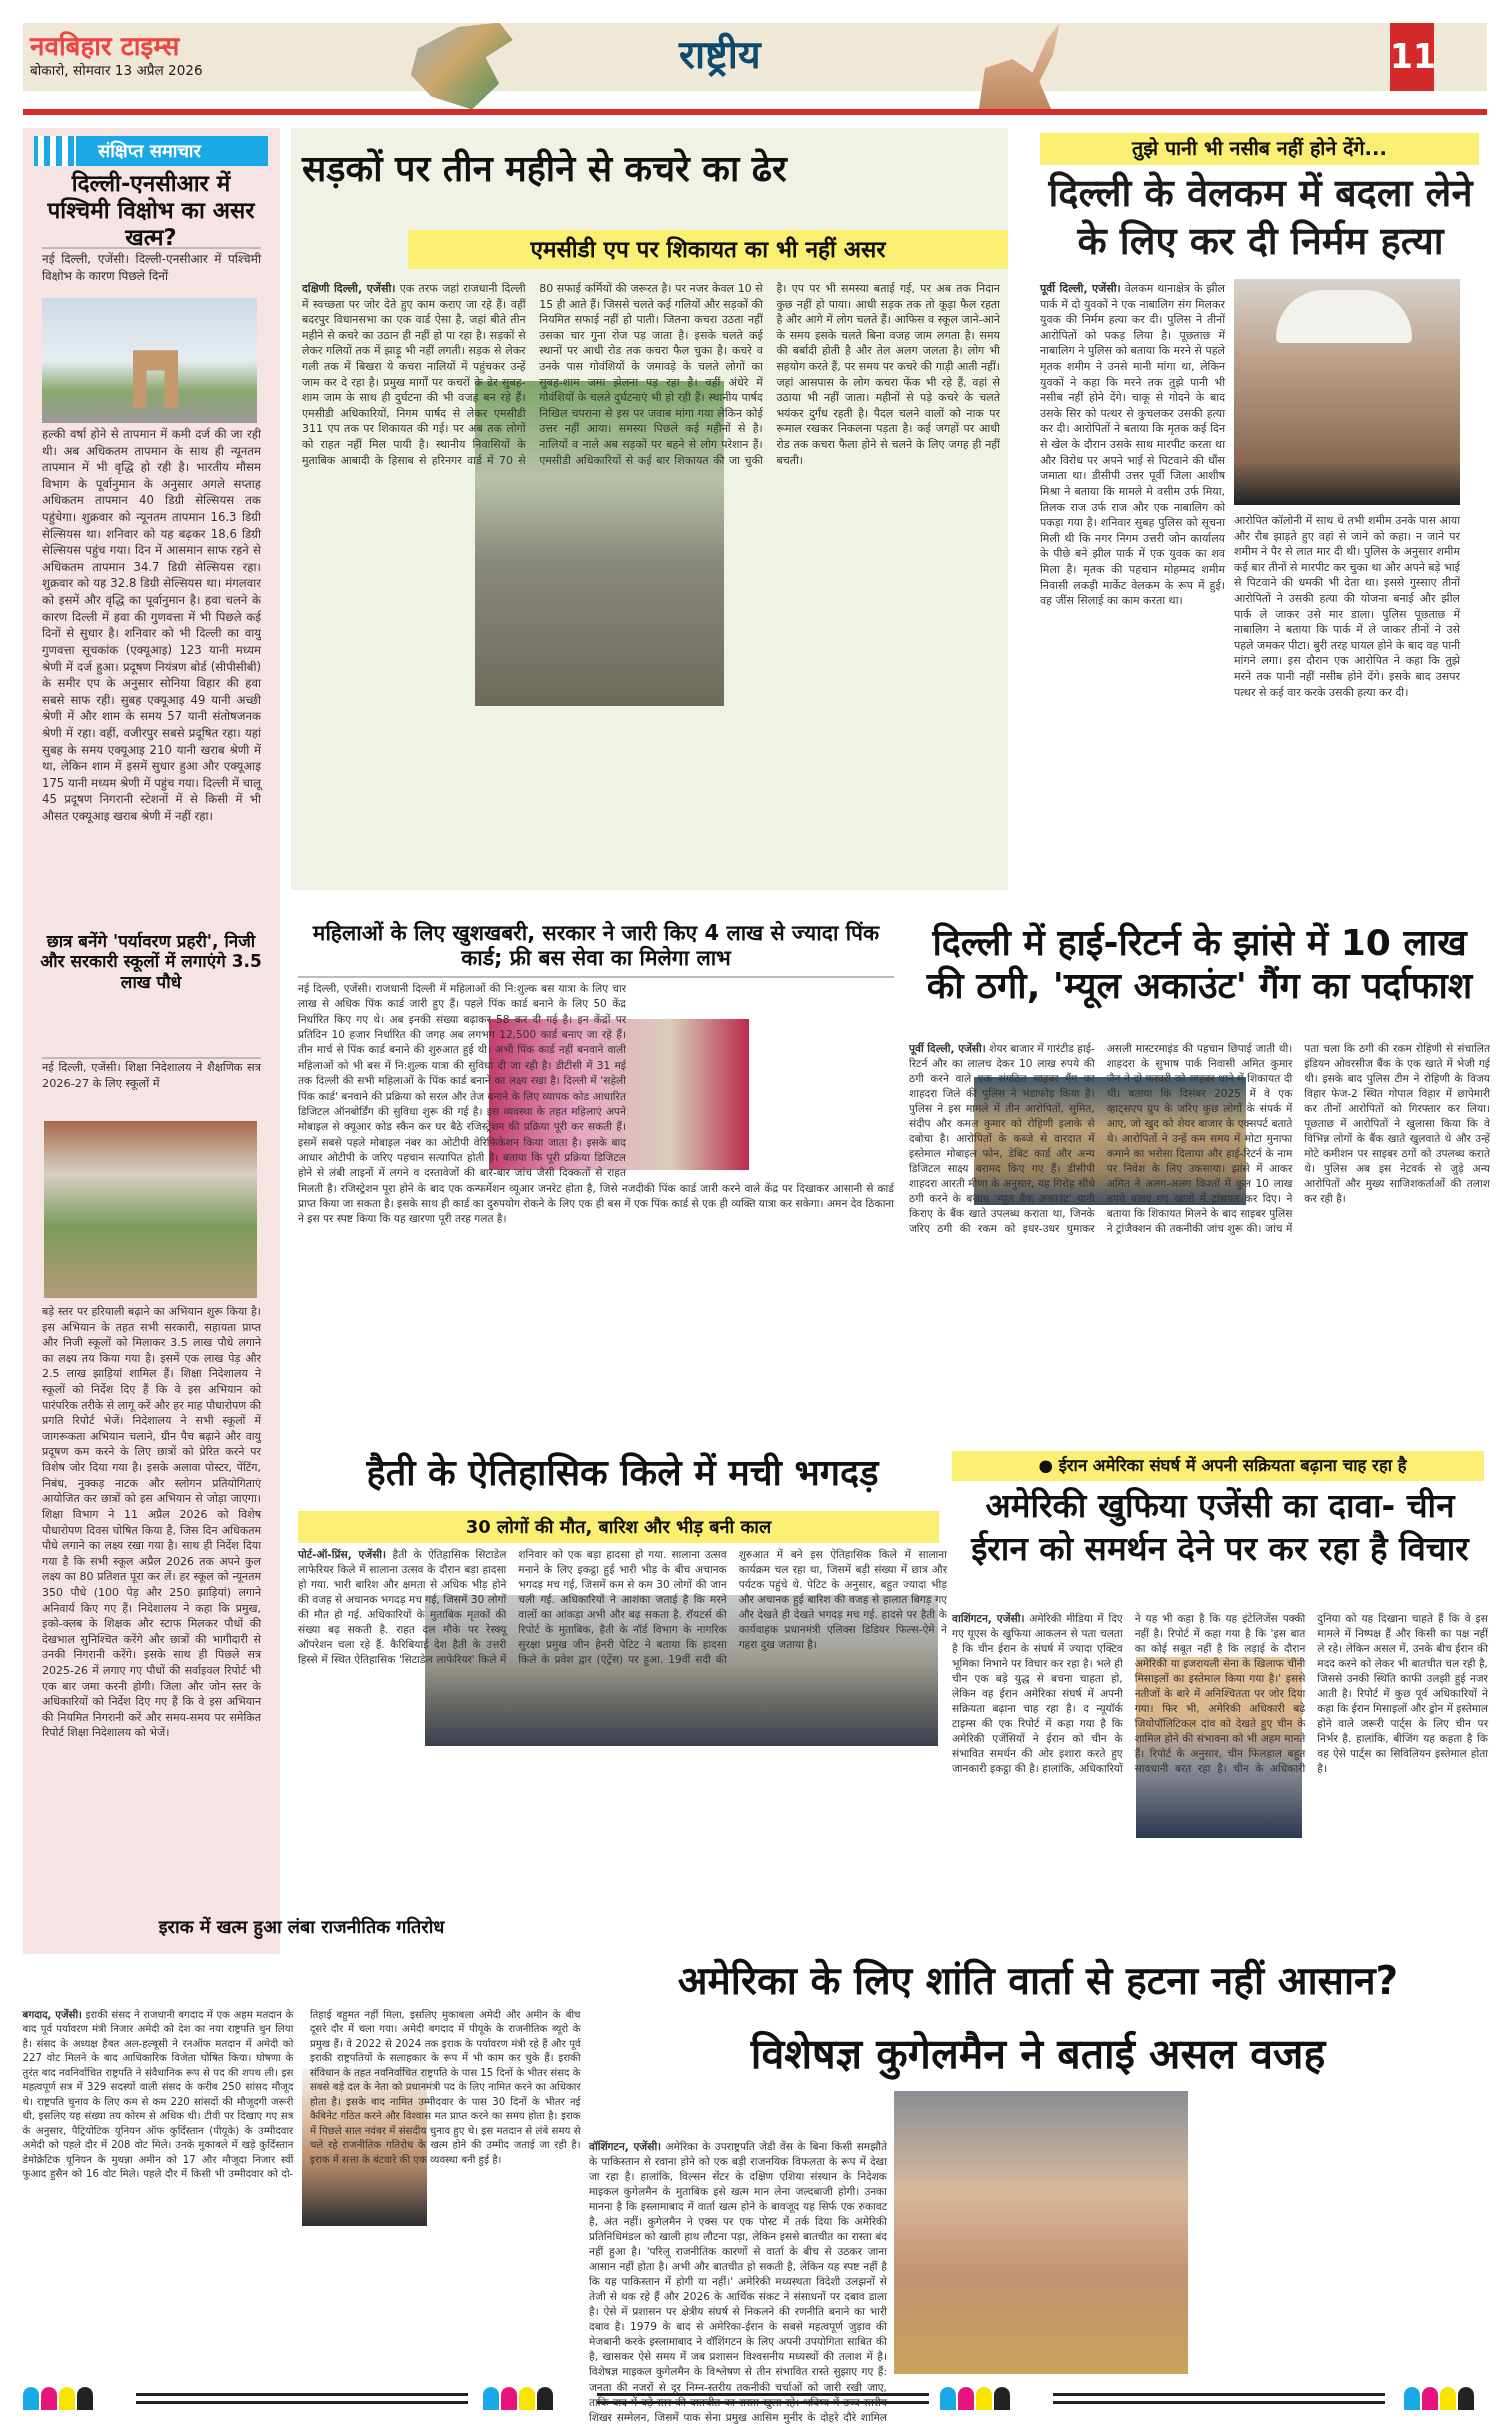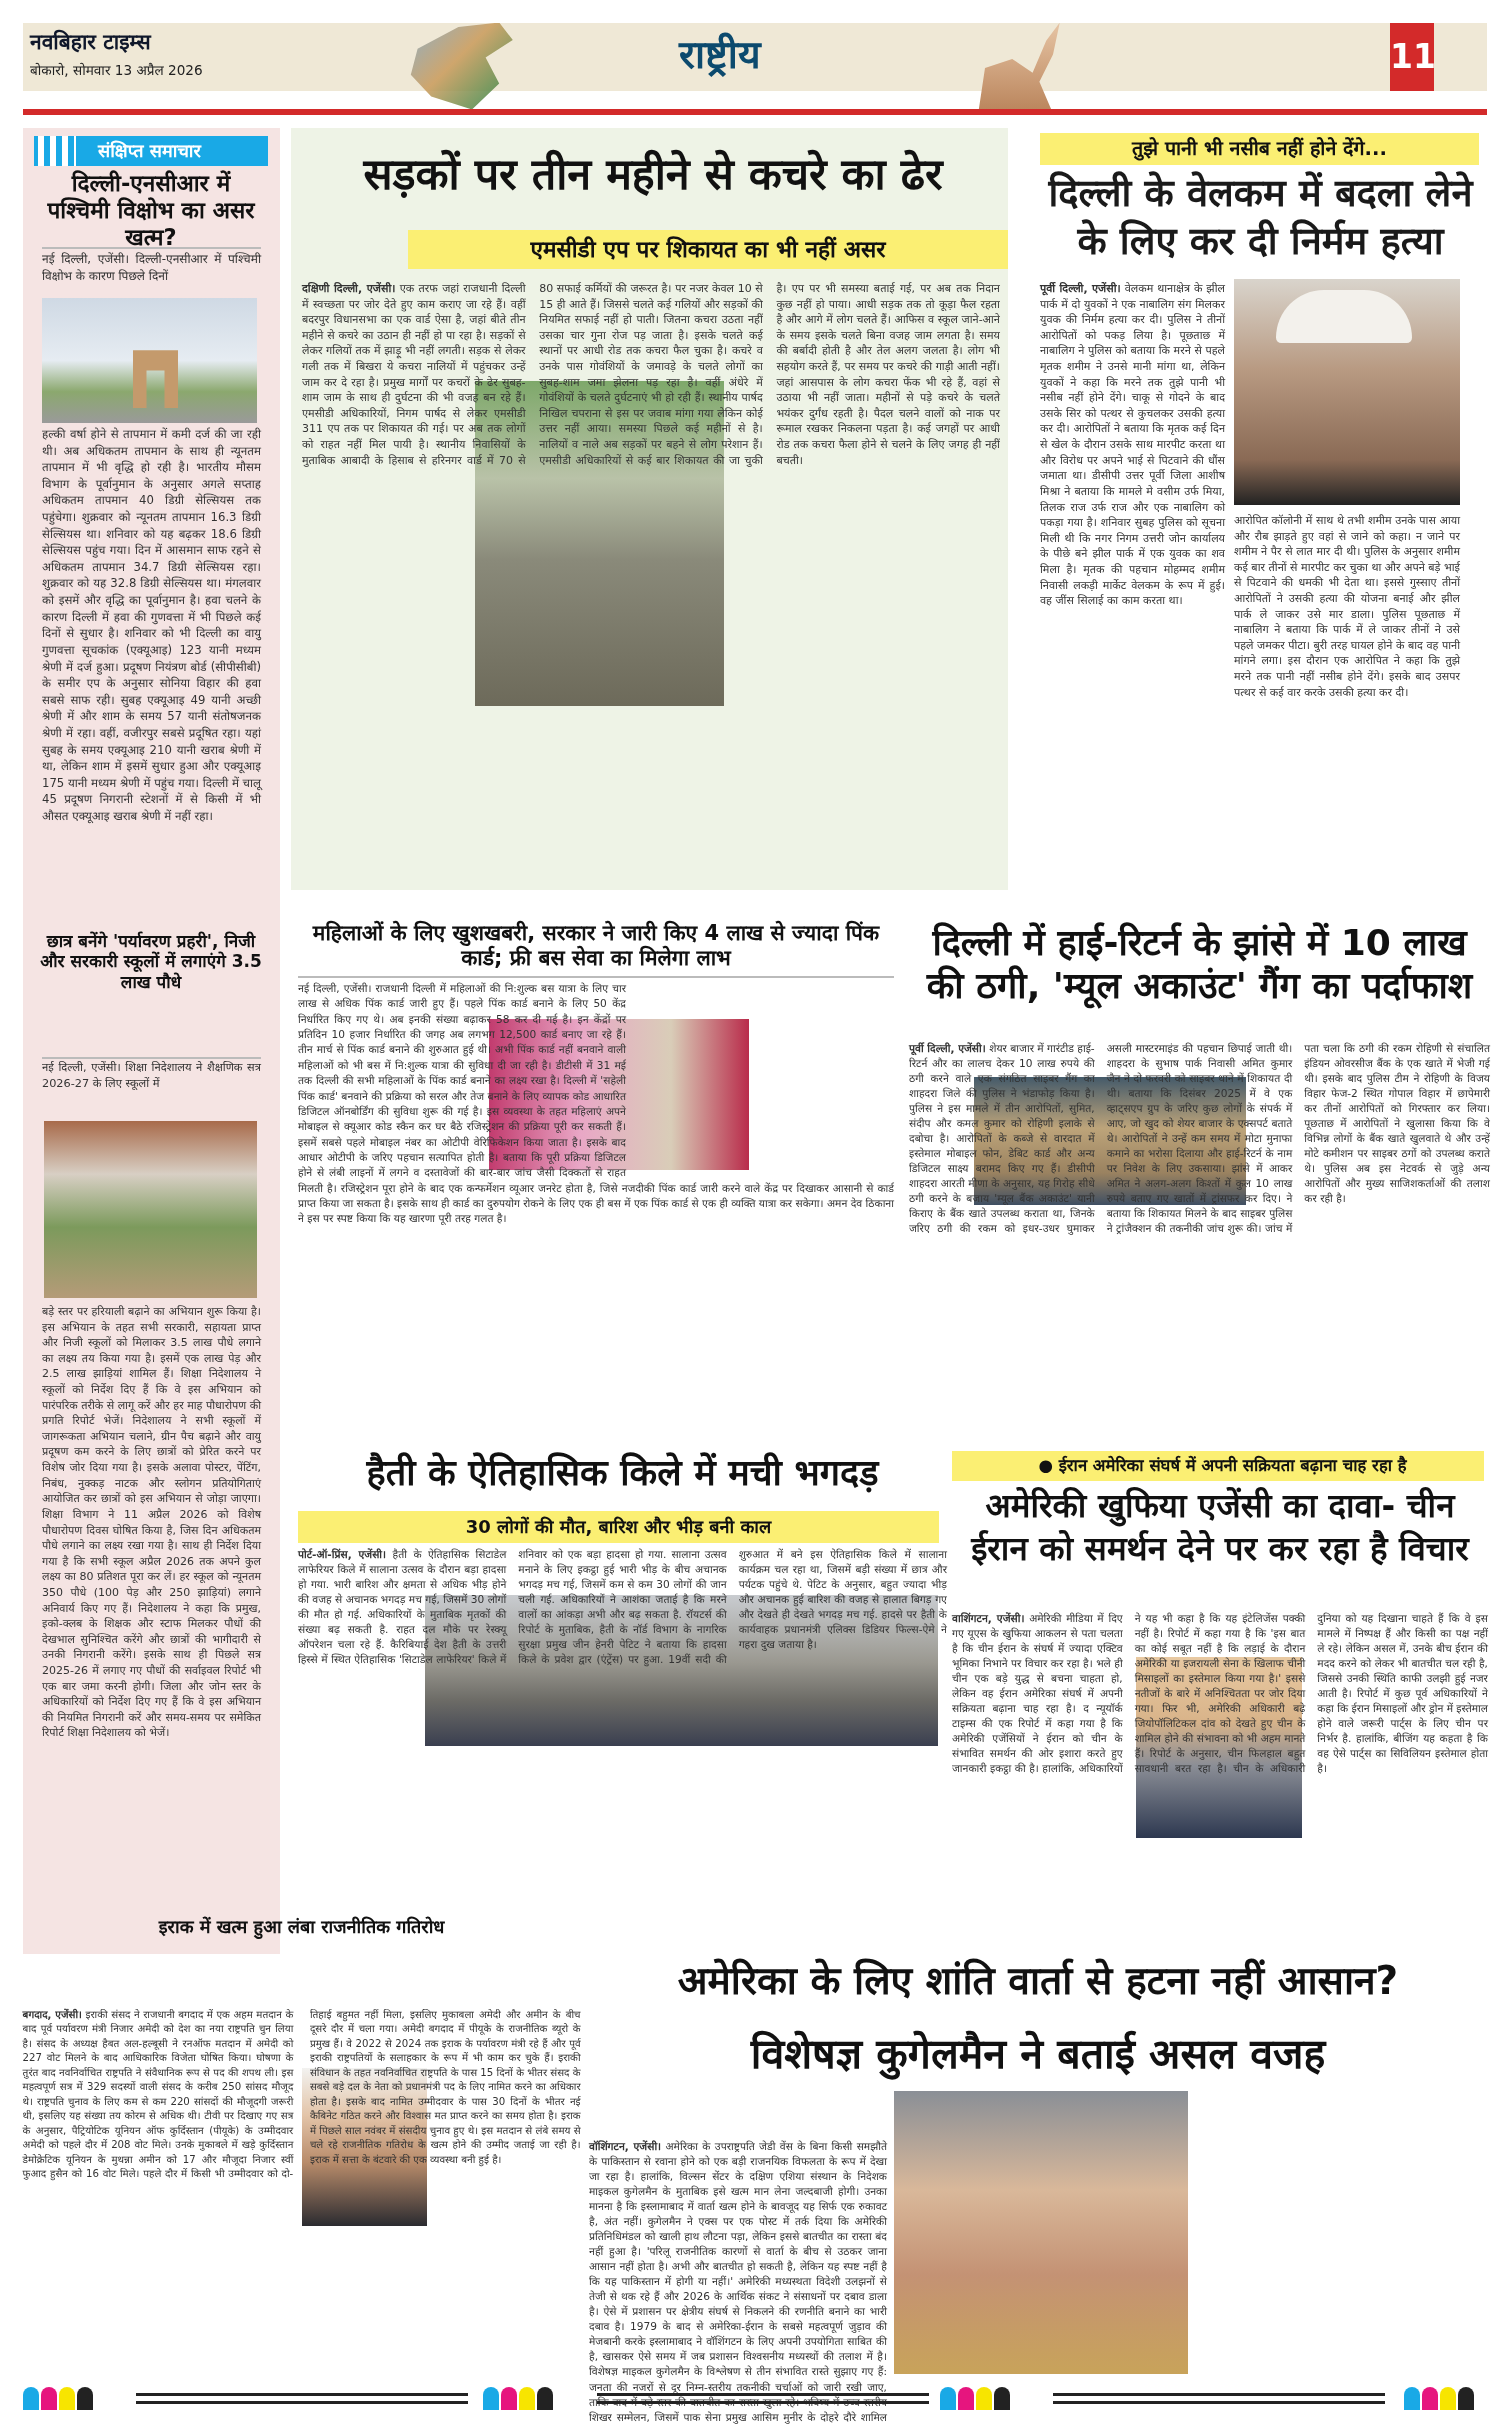--- a/index.html
+++ b/index.html
@@ -1,40 +1,40 @@
 <!DOCTYPE html>
 <html style="font-size:12px"><head>
 <meta charset="utf-8">
 <style>
   * { box-sizing: border-box; margin: 0; padding: 0; }
   body { width: 1509px; height: 2426px; background: #fff; font-family: "DejaVu Sans", sans-serif; color: #1a1a1a; position: relative; overflow: hidden; }
   .abs { position: absolute; }
   
   .mast { left: 22.6px; top: 22.6px; width: 1464px; height: 68px; background: #efe8d6; }
   .mast-rule { left: 22.6px; top: 109px; width: 1464px; height: 6px; background: #d32a2a; }
-  .paper-name { left: 30px; top: 27px; font-size: 21px; font-weight: bold; color: #0f172a; font-family: "DejaVu Sans", sans-serif; }
+  .paper-name { left: 30px; top: 27px; font-size: 26px; font-weight: bold; color: #ef4444; font-family: "DejaVu Sans", sans-serif; }
   .paper-date { left: 30px; top: 60px; font-size: 13.6px; color: #222; }
   .section-title { left: 679px; top: 26px; font-size: 39px; font-weight: bold; color: #0c4a6e; font-family: Liberation Mono, monospace; }
   .page-no { left: 1390px; top: 22.6px; width: 44px; height: 68px; background: #d32a2a; color: #fff; font-size: 33px; font-weight: bold; text-align: center; line-height: 68px; }
   .mast-art { left: 404px; top: 22.6px; width: 136px; height: 87px; background: linear-gradient(135deg,#7aa6c9,#c99a5a 40%,#5a8a4a 70%,#3c5aa6); clip-path: polygon(10% 30%, 40% 5%, 70% 0%, 80% 20%, 60% 40%, 70% 70%, 50% 100%, 20% 85%, 5% 60%); opacity: 0.85; }
   .mast-statue { left: 951px; top: 22.6px; width: 136px; height: 91px; background: linear-gradient(180deg,#e6c4a4,#b9835a); clip-path: polygon(20% 100%, 25% 50%, 45% 40%, 60% 55%, 70% 20%, 80% 0%, 75% 35%, 65% 65%, 75% 100%); }
 
   
   .leftcol { left: 22.6px; top: 128px; width: 257px; height: 1826px; background: #f5e4e3; }
   .brief-bar { left: 34px; top: 136px; width: 234px; height: 30px; background: #19a9e6; }
   .brief-stripes { left: 38px; top: 136px; width: 38px; height: 30px; background: repeating-linear-gradient(90deg,#fff 0 6px,#19a9e6 6px 12px); }
   .brief-label { left: 98px; top: 138px; font-size: 18px; font-weight: bold; color: #fff; }
   .head-l { font-weight: bold; text-align: center; color: #111; line-height: 1.2; }
   .body-txt { font-size: 11.7px; line-height: 1.42; color: #333; text-align: justify; }
   .photo { background: #999; }
   .hr-grey { height: 1.5px; background: #bbb; }
 
   
   .story1-bg { left: 291px; top: 128px; width: 717px; height: 762px; background: #eef3e6; }
-  .story1-head { left: 302px; top: 143px; width: 702px; font-size: 43px; font-weight: bold; text-align: center; color: #111; }
+  .story1-head { left: 302px; top: 143px; width: 702px; font-size: 36px; font-weight: bold; text-align: left; color: #111; }
   .yellow-strip { background: #fbef73; text-align: center; font-weight: bold; color: #111; }
   .cols3 { column-count: 3; column-gap: 13.6px; }
   .story2-kicker { left: 1040px; top: 133px; width: 439px; height: 32px; font-size: 19.6px; line-height: 32px; }
   .story2-head { left: 1038px; top: 170px; width: 445px; font-size: 38px; font-weight: bold; text-align: center; line-height: 1.25; }
   .cmyk-row { left: 22.6px; top: 2387px; width: 1464px; height: 22.6px; }
   .cmyk-set { position: absolute; display: flex; gap: 1.5px; }
   .cmyk-set span { width: 16.6px; height: 22.6px; border-radius: 8.3px 8.3px 0 0; }
   .reg-line { position: absolute; height: 10.6px; border-top: 3px solid #222; border-bottom: 3px solid #222; }
 </style>
 </head>

